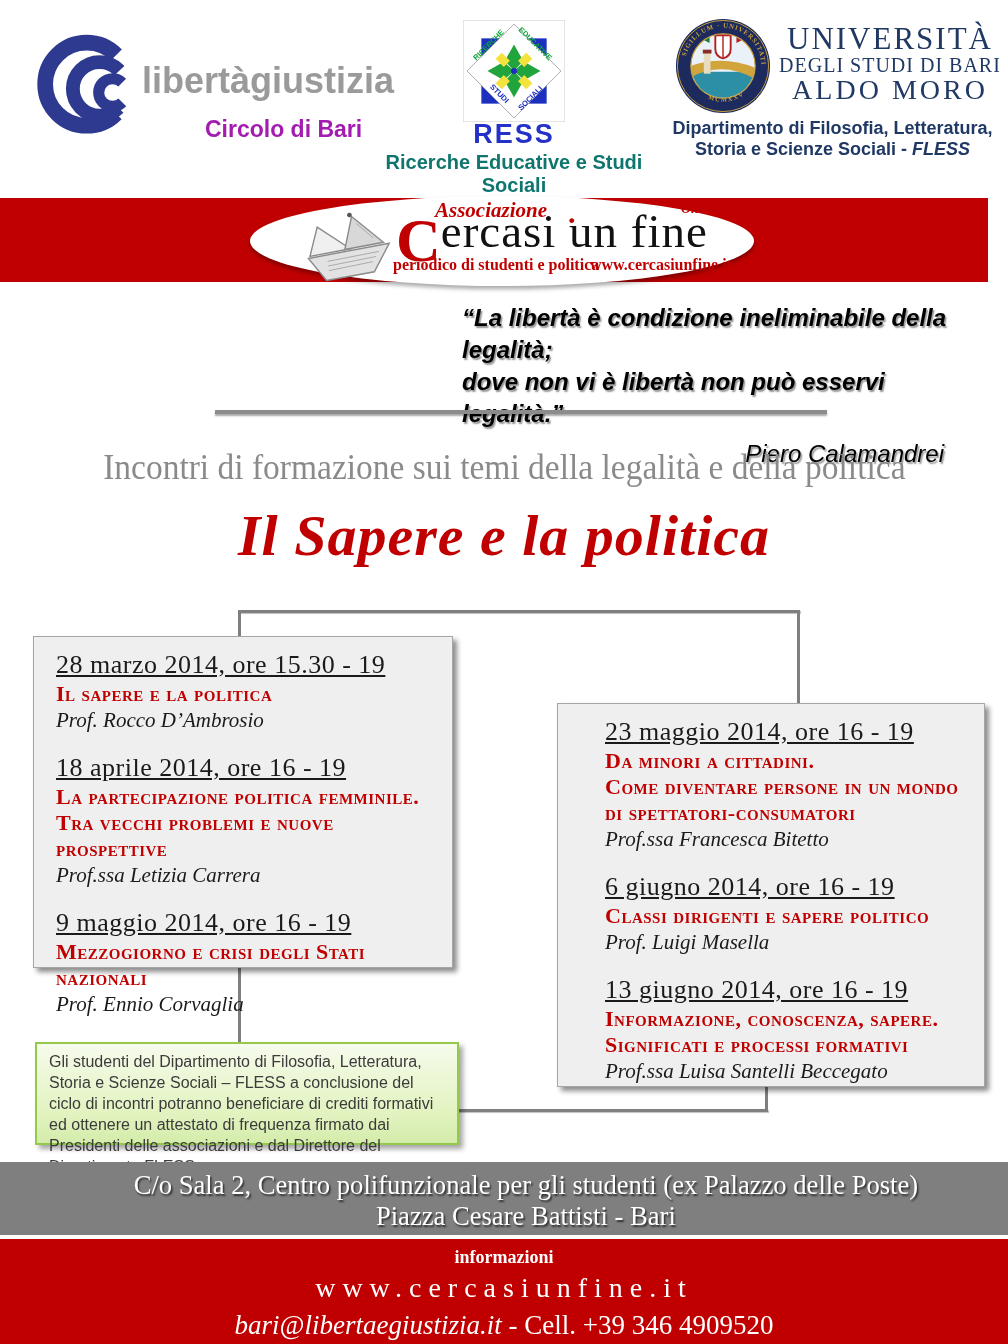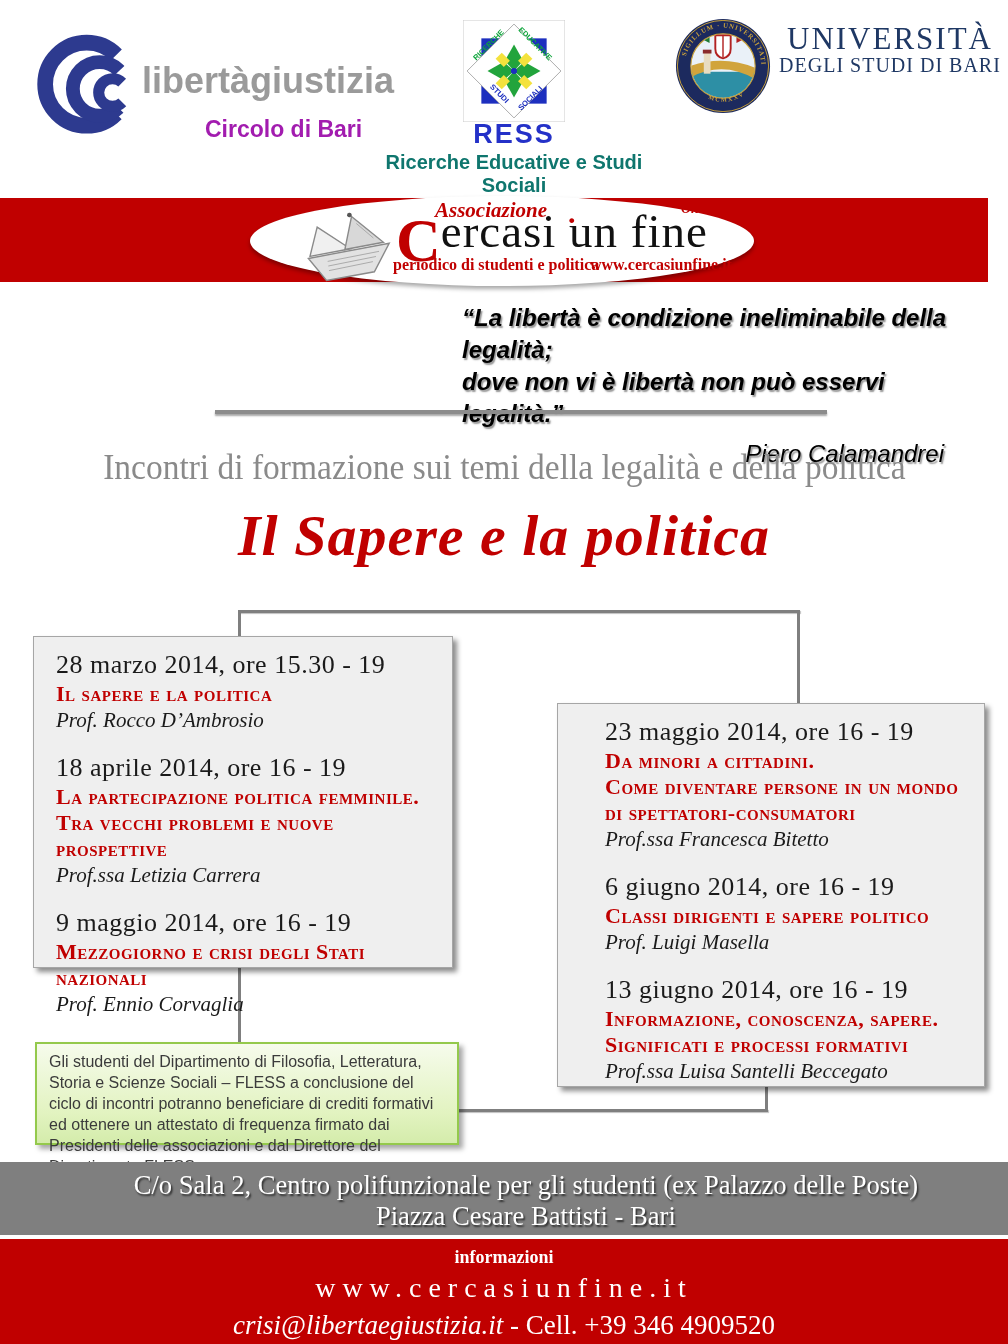--- a/index.html
+++ b/index.html
@@ -53,21 +53,21 @@
 
   
   .conn { position:absolute; background:#7f7f7f; }
   .conn-shadow { box-shadow:1px 1px 1px rgba(0,0,0,0.25); }
 
   
   .sched-box { position:absolute; background:#efefef; border:1px solid #a6a6a6; box-shadow:4px 4px 5px rgba(0,0,0,0.45); padding:12px 22px 6px 22px; }
   .box-left  { left:33px;  top:636px; width:420px; height:332px; }
   .box-right { left:557px; top:703px; width:428px; height:384px;padding-left:47px; }
   .event { margin-bottom:18px; }
-  .ev-date { font-size:26px; line-height:32px; color:#1a1a1a; letter-spacing:0.5px; }
+  .ev-date { font-size:26px; line-height:32px; color:#1a1a1a; letter-spacing:0.5px;text-decoration:underline; }
   .ev-title { font-variant:small-caps; font-weight:bold; font-size:22px; line-height:26px; color:#c00000; letter-spacing:0.5px; }
   .ev-speaker { font-style:italic; font-size:21px; line-height:27px; color:#1a1a1a; }
 
   
   .note-box { position:absolute; left:35px; top:1042px; width:424px; height:103px; background:linear-gradient(180deg,#f6fbec 0%,#e2f3c0 70%,#d4ecab 100%); border:2px solid #94c94c; box-shadow:4px 4px 5px rgba(0,0,0,0.35); padding:7px 12px; font-family:"Liberation Sans",sans-serif; font-size:16px; line-height:21px; color:#3b3b3b; }
 
   
   .band-gray { position:absolute; left:0; top:1162px; width:1008px; height:73px; background:#7f7f7f; color:#ffffff; text-align:center; padding-top:7px; }
   .band-gray .line { font-size:28px; line-height:31px; text-shadow:1.5px 1.5px 2px rgba(0,0,0,0.65);margin-left:44px; }
   .band-gray .line span { display:inline-block; transform:scaleX(0.95); white-space:nowrap; }
@@ -142,20 +142,25 @@
       <text font-size="7" font-weight="bold" fill="#c9a13b" letter-spacing="1">
         <textPath href="#sealTop" startOffset="8%">SIGILLUM · UNIVERSITATIS · BARENSIS</textPath>
       </text>
       <text font-size="6.5" font-weight="bold" fill="#c9a13b" letter-spacing="1.5">
         <textPath href="#sealBottom" startOffset="30%">MCMXXV</textPath>
       </text>
     </svg>
     <div class="uniba-titles">
       <div class="uniba-t1">UNIVERSITÀ</div>
       <div class="uniba-t2">DEGLI STUDI DI BARI</div>
+      <div class="uniba-t3">ALDO MORO</div>
+    </div>
+    <div class="uniba-dept">
+      <span>Dipartimento di Filosofia, Letteratura,</span><br>
+      <span>Storia e Scienze Sociali - </span><span class="fless">FLESS</span>
     </div>
   </div>
 
   <div class="band-red-top">
     <div class="cuf-oval">
       <svg class="cuf-boat" viewBox="0 0 120 90">
         <g transform="rotate(-8 60 45)">
           <polygon points="14,52 102,48 82,76 30,78" fill="#e2e2e2" stroke="#8a8a8a" stroke-width="1.5"></polygon>
           <polygon points="28,20 60,48 16,50" fill="#f0f0f0" stroke="#8a8a8a" stroke-width="1.5"></polygon>
           <polygon points="66,14 96,46 54,48" fill="#d8d8d8" stroke="#8a8a8a" stroke-width="1.5"></polygon>
@@ -241,17 +246,17 @@
 
   <div class="band-gray">
     <div class="line"><span>C/o Sala 2, Centro polifunzionale per gli studenti (ex Palazzo delle Poste)</span></div>
     <div class="line"><span>Piazza Cesare Battisti - Bari</span></div>
   </div>
 
   <div class="band-red-bottom">
     <div class="ft-info">informazioni</div>
     <div class="ft-site">www.cercasiunfine.it</div>
     <div class="ft-contacts">
-      <span class="email">crisi@libertaegiustizia.it</span><span> - Cell. +39 346 4909520</span>
+      <span class="email">bari@libertaegiustizia.it</span><span> - Cell. +39 346 4909520</span>
     </div>
   </div>
 
 </div>
 
 </body></html>

